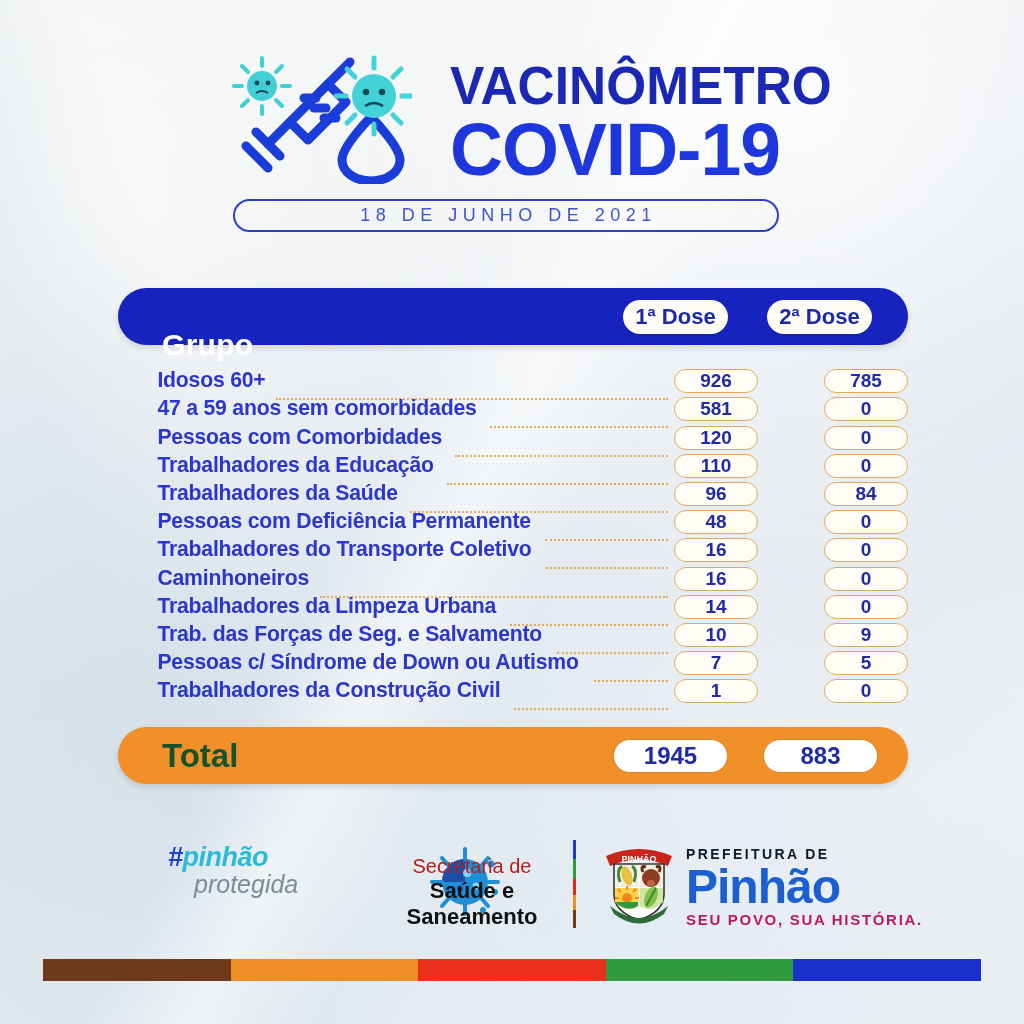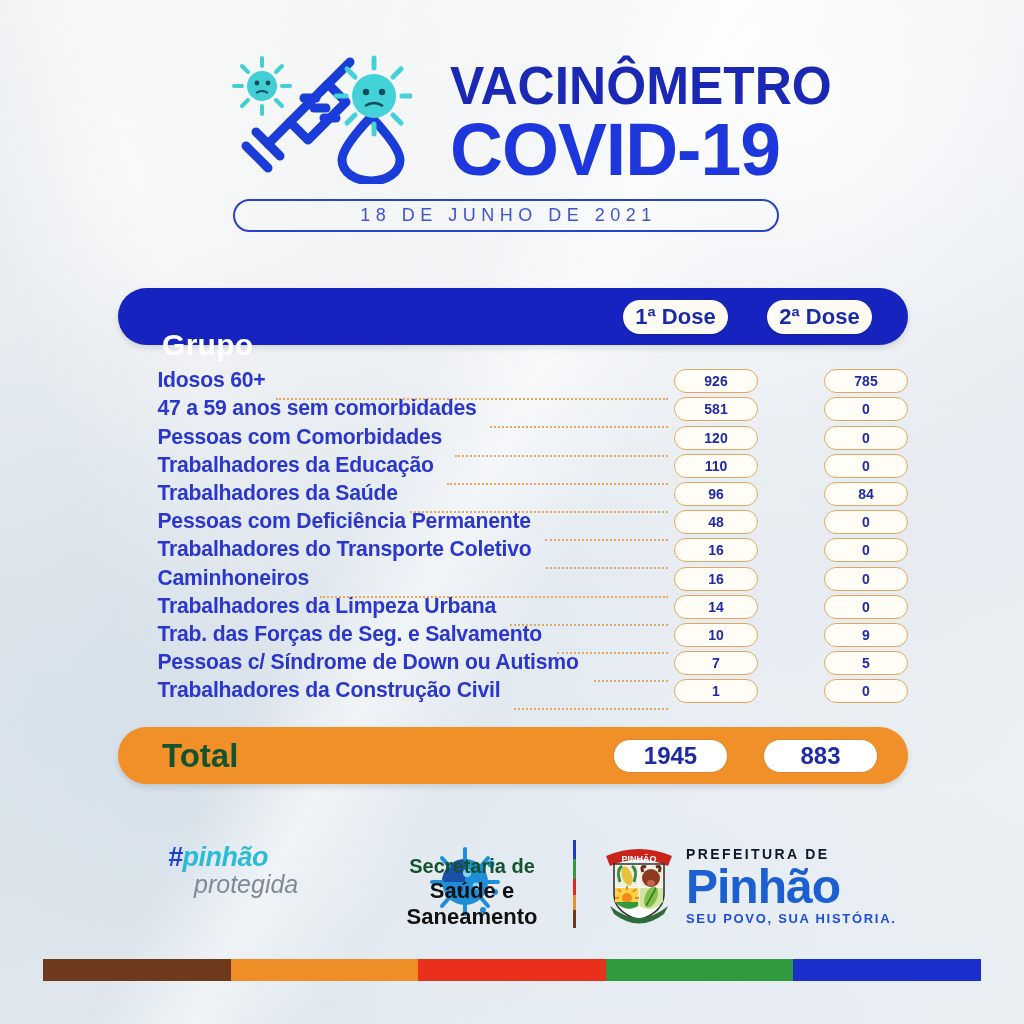--- a/index.html
+++ b/index.html
@@ -83,21 +83,21 @@
     transform:scaleX(0.985);transform-origin:left center;
   }
   .row .leader{
     flex:1;height:1px;margin:0 6px 0 8px;position:relative;top:7px;
     border-bottom:2px dotted #e6a85c;min-width:12px;
   }
   .num-pill{
     width:84px;height:24px;border-radius:12px;
     border:1.6px solid #e0a85f;background:#fffdf6;
     display:flex;align-items:center;justify-content:center;
-    color:#1f2ba4;font-size:14px;font-weight:bold;flex:0 0 auto;
+    color:#1f2ba4;font-size:19px;font-weight:bold;flex:0 0 auto;
     box-sizing:border-box;
   }
   .num-pill.second{margin-left:66px;}
 
   .total-bar{
     position:absolute;left:118px;top:727px;width:790px;height:57px;
     background:#f18f28;border-radius:29px;
     box-shadow:0 3px 6px rgba(0,0,0,0.12);
   }
   .total-bar .lbl{
@@ -117,31 +117,31 @@
   
   .footer{position:absolute;left:0;top:832px;width:1024px;height:105px;}
   .pinhao-protegida{position:absolute;left:168px;top:12px;width:180px;height:70px;}
   .pp-l1{font-size:27px;font-weight:bold;font-style:italic;line-height:27px;letter-spacing:-0.5px;}
   .pp-hash{color:#1c3fd0;}
   .pp-word{color:#2bbbd6;}
   .pp-l2{font-size:25px;font-style:italic;color:#7b8b98;line-height:26px;margin-left:26px;}
   .virus-mark{position:absolute;left:255px;top:-2px;width:80px;height:80px;}
 
   .sec-text{position:absolute;left:372px;top:22px;width:200px;text-align:center;}
-  .sec-l1{font-size:20px;color:#14532d;line-height:24px;font-weight:bold;}
+  .sec-l1{font-size:20px;color:#b91c1c;line-height:24px;}
   .sec-l2{font-size:22px;color:#111;font-weight:bold;line-height:26px;}
 
   .divider{position:absolute;left:573px;top:8px;width:3px;height:88px;
     background:linear-gradient(to bottom,#1a3ccd 0%,#1a3ccd 22%,#2f9b3e 22%,#2f9b3e 44%,#e02a17 44%,#e02a17 62%,#ef8e27 62%,#ef8e27 80%,#6e3a1b 80%,#6e3a1b 100%);}
 
   .brasao{position:absolute;left:600px;top:8px;width:78px;height:88px;}
   .pref{position:absolute;left:686px;top:14px;width:260px;}
   .pref-l1{font-size:14px;color:#0f172a;letter-spacing:2.4px;font-weight:600;}
   .pref-l2{font-size:48px;color:#1b5fd0;font-weight:bold;line-height:49px;letter-spacing:-1px;}
-  .pref-l3{font-size:13px;color:#1d4ed8;letter-spacing:1.7px;font-weight:600;}
+  .pref-l3{font-size:15px;color:#be185d;letter-spacing:1.7px;font-weight:600;}
 
   .colorbar{position:absolute;left:43px;top:959px;width:938px;height:22px;display:flex;}
   .colorbar div{flex:1;height:100%;}
 </style>
 </head>
 <body>
 
 <div id="bg"></div>
 
 <div id="page">

